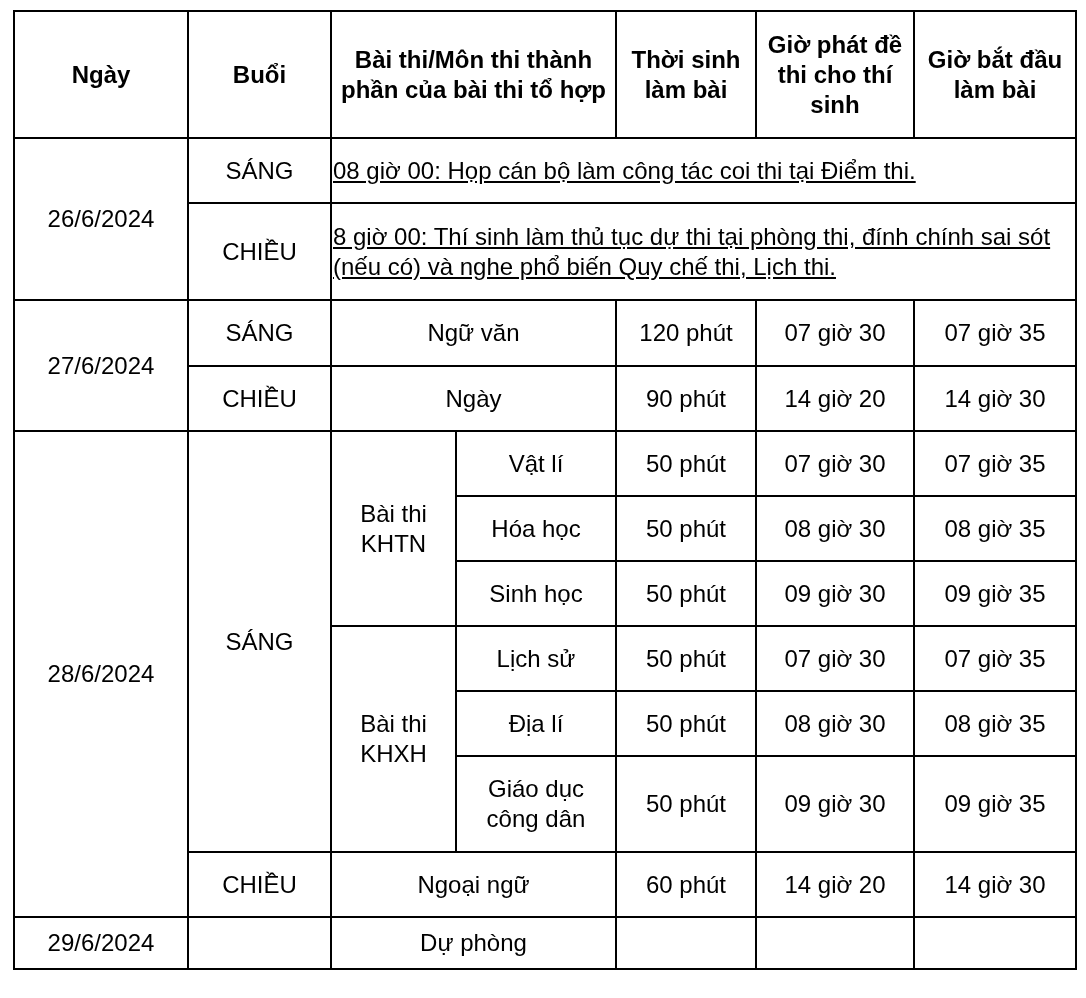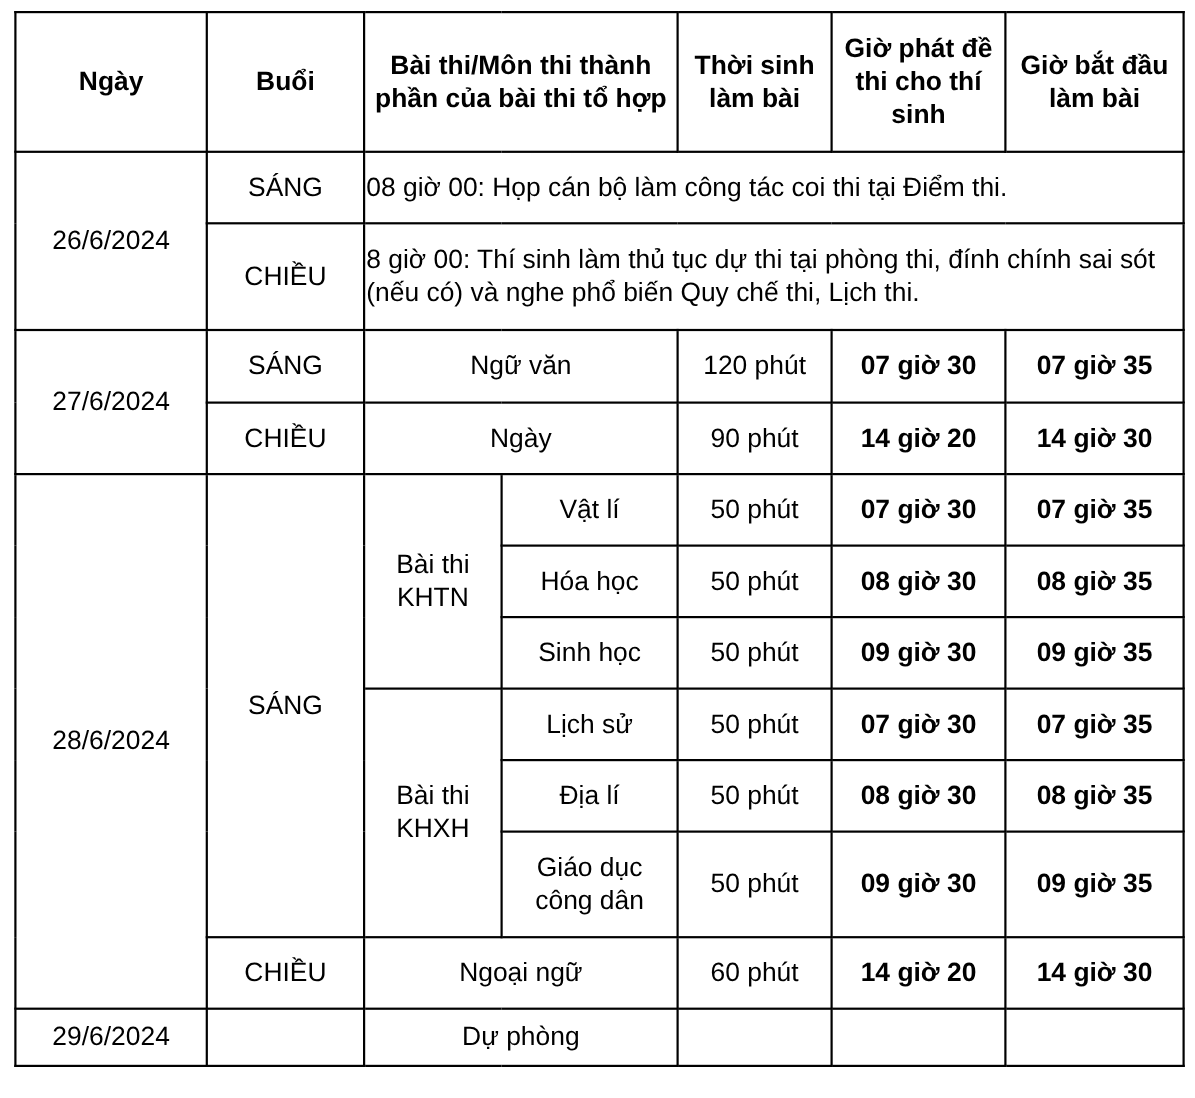--- a/index.html
+++ b/index.html
@@ -10,22 +10,22 @@
     font-family: "Liberation Sans", sans-serif;
     font-size: 24px; color: #000;
     table-layout: fixed;
   }
   table.schedule td, table.schedule th {
     border: 2px solid #000;
     text-align: center; vertical-align: middle;
     padding: 0 2px; line-height: 30px;
   }
   table.schedule th { font-weight: bold; }
-  .b { font-weight: bold; }
-  .left { text-align: left !important; padding-left: 1px !important; }
+  .b { font-weight: normal; }
+  .left { text-align: left !important; padding-left: 1px !important; text-decoration: underline; }
 </style>
 </head>
 <body>
 
 <table class="schedule">
   <colgroup>
     <col style="width:174px">
     <col style="width:143px">
     <col style="width:125px">
     <col style="width:160px">

